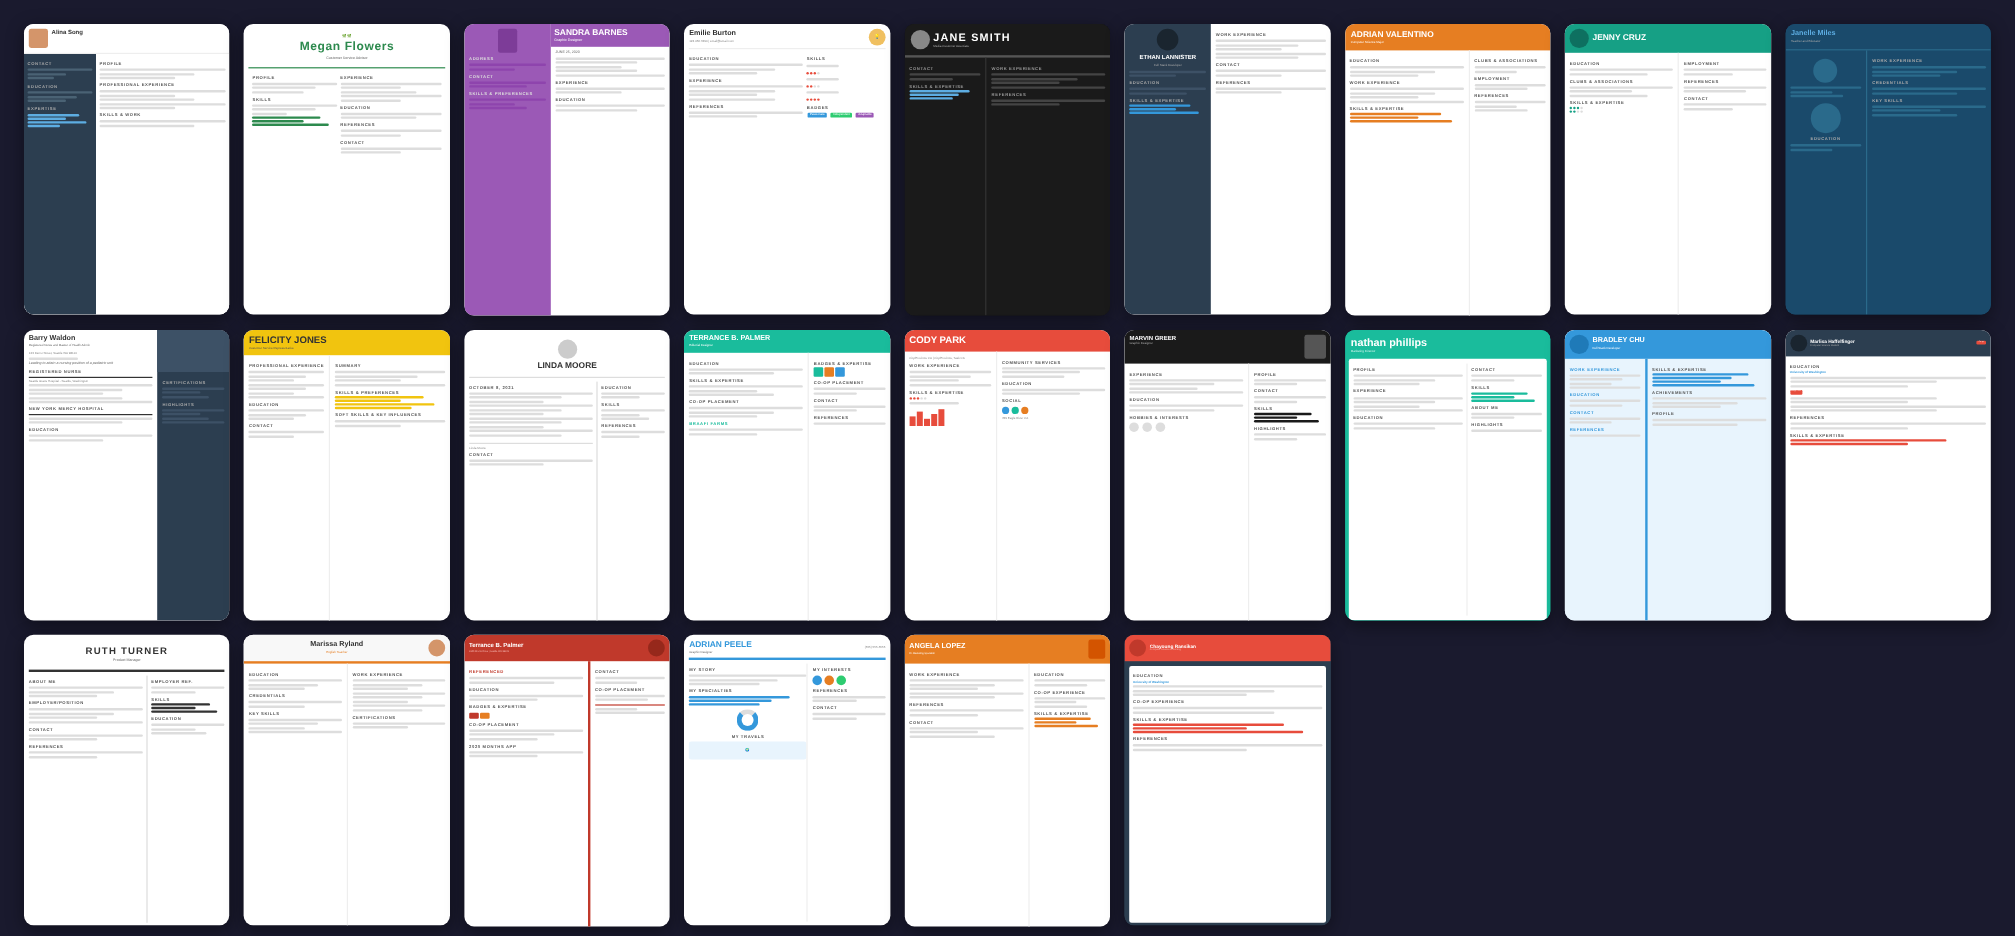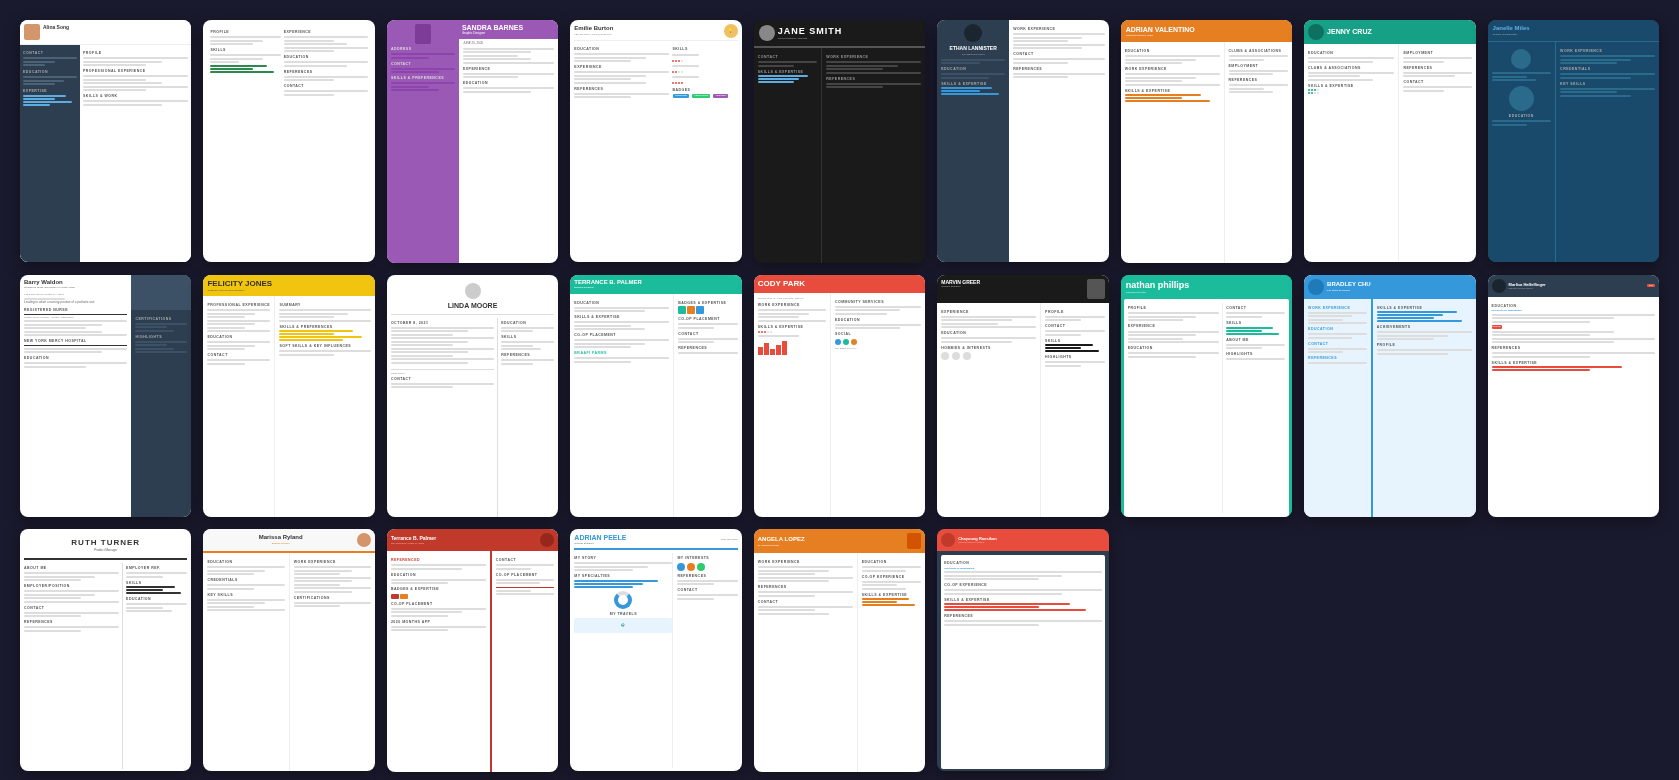--- a/index.html
+++ b/index.html
@@ -178,20 +178,25 @@
           <div class="section-label" style="margin-top:3px;">SKILLS &amp; WORK</div>
           <div class="content-line"></div>
           <div class="content-line medium"></div>
         </div>
       </div>
     </div>
   </div>
 
   <div class="resume-card card-megan">
     <div class="card-inner" style="padding:4px;">
+      <div style="text-align:center;padding:5px 2px;border-bottom:1px solid #2d8a4e;">
+        <div style="font-size:3px;color:#2d8a4e;">🌿 🌿</div>
+        <div style="font-size:10px;font-weight:bold;color:#2d8a4e;letter-spacing:0.5px;">Megan Flowers</div>
+        <div style="font-size:3px;color:#666;margin-top:1px;">Customer Service Advisor</div>
+      </div>
       <div style="display:flex;gap:3px;padding:3px;height:calc(100% - 30px);">
         <div style="flex:1;">
           <div class="section-label">PROFILE</div>
           <div class="content-line"></div>
           <div class="content-line medium"></div>
           <div class="content-line short"></div>
           <div class="section-label">SKILLS</div>
           <div class="content-line"></div>
           <div class="content-line medium"></div>
           <div class="content-line shorter"></div>

